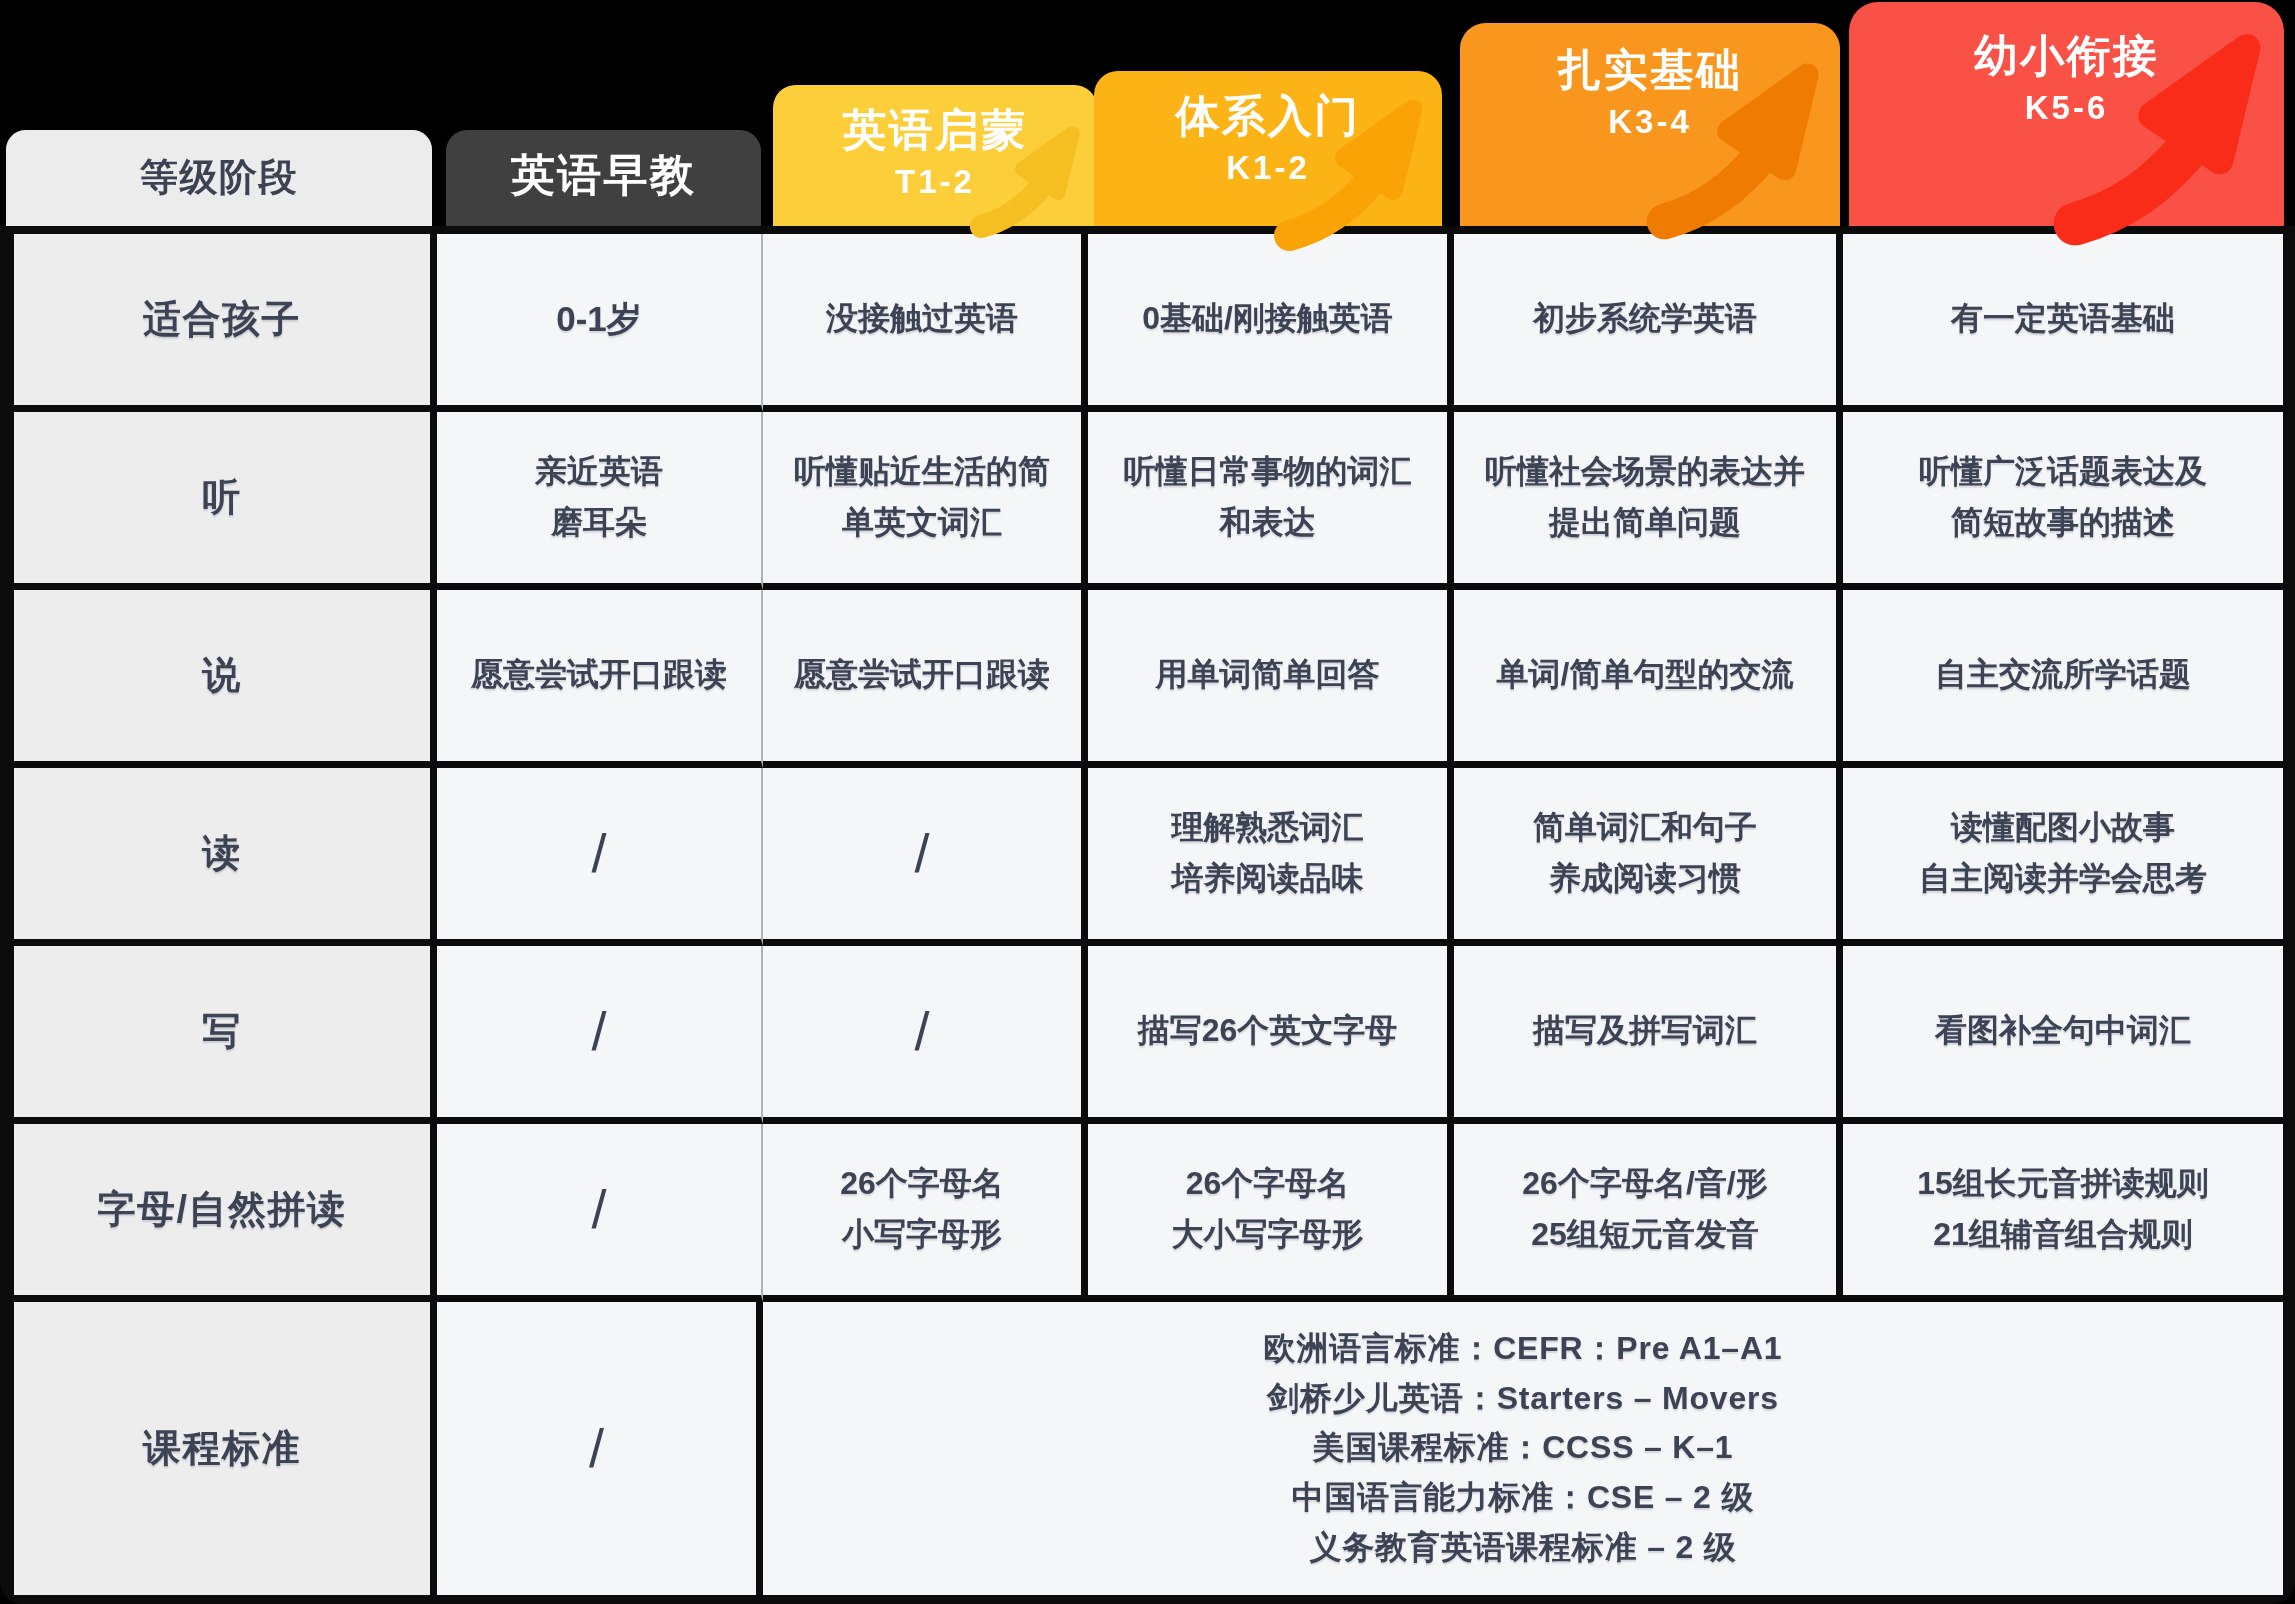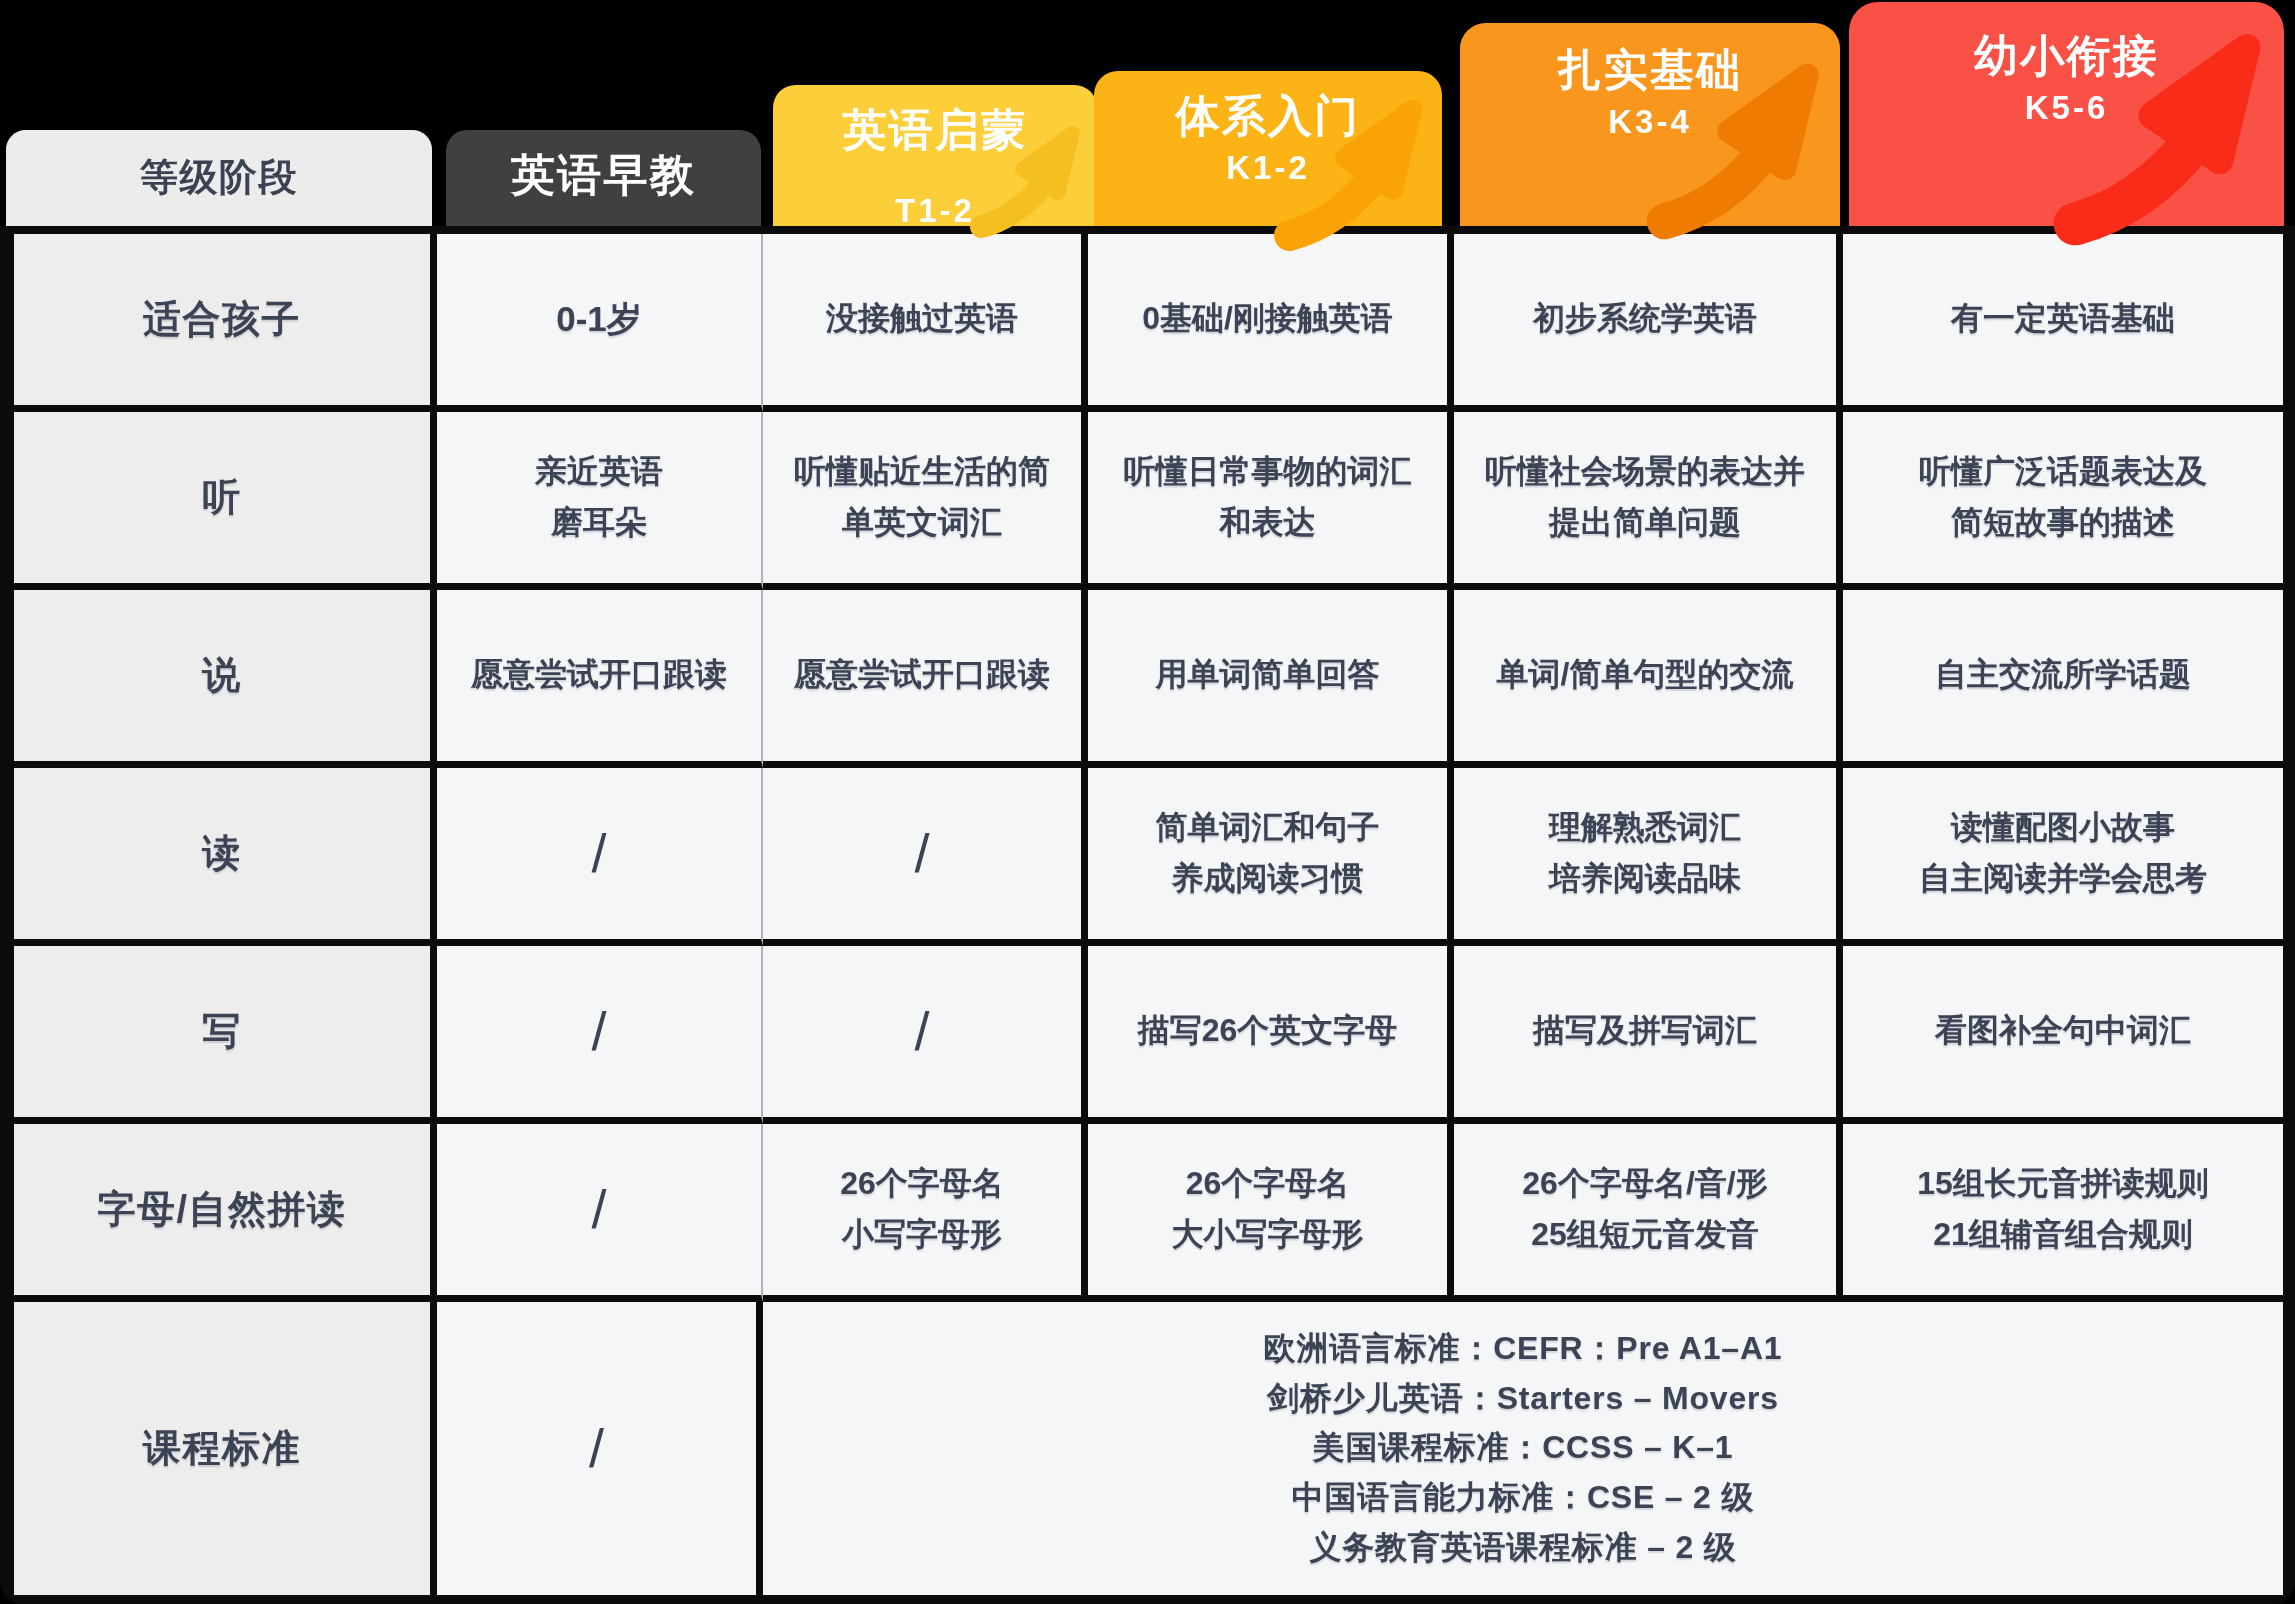--- a/index.html
+++ b/index.html
@@ -13,21 +13,21 @@
     color:#fff;font-weight:bold;overflow:hidden;
   }
   .hdr .t{position:relative;z-index:2;font-size:44px;letter-spacing:2.3px;line-height:1.15;}
   .hdr .s{position:relative;z-index:2;font-size:33px;letter-spacing:3px;margin-top:7.5px;}
   .hdr-corner{
     left:6px;top:130px;width:426px;height:96px;background:#ECECED;
     border-radius:19.6px 19.6px 0 0;justify-content:center;
   }
   .hdr-corner .t{font-size:38px;color:#3B4252;letter-spacing:1.5px;}
   .hdr-green {left:446px; top:130px;width:315px;height:96px;border-radius:21px 21px 0 0;justify-content:center;}
-  .hdr-yellow{left:773px;top:85px;width:324px;height:141px;border-radius:22.6px 22.6px 0 0;padding-top:19.6px;gap:29px;}
+  .hdr-yellow{left:773px;top:85px;width:324px;height:141px;border-radius:22.6px 22.6px 0 0;padding-top:19.6px;}
   .hdr-amber {left:1094px;top:57px; width:348px;height:169px;border-radius:24px 24px 0 0;padding-top:19.6px;}
   .hdr-orange{left:1460px;top:22.6px; width:380px;height:203px;border-radius:25.6px 25.6px 0 0;padding-top:22.6px;}
   .hdr-red   {left:1849px;top:2.3px;  width:435px;height:224px;border-radius:29px 29px 0 0;padding-top:29px;}
   .arrow{position:absolute;z-index:1;right:10.5px;bottom:4.5px;}
   .arrow-sm{width:120px;height:120px;}
   .arrow-md{width:162px;height:162px;}
   .arrow-lg{width:188px;height:188px;}
   .arrow-xl{width:226px;height:226px;}
   
   .tbl{
@@ -173,26 +173,26 @@
     <div class="cell lab">
         <span>读</span>
       </div>
     <div class="cell thin slash">
         <span>/</span>
       </div>
     <div class="cell slash">
         <span>/</span>
       </div>
     <div class="cell">
+        <span class="pre">理解熟悉词汇
+培养阅读品味</span>
+      </div>
+    <div class="cell">
         <span class="pre">简单词汇和句子
 养成阅读习惯</span>
-      </div>
-    <div class="cell">
-        <span class="pre">理解熟悉词汇
-培养阅读品味</span>
       </div>
     <div class="cell">
         <span class="pre">读懂配图小故事
 自主阅读并学会思考</span>
       </div>
 
     <div class="cell lab">
         <span>写</span>
       </div>
     <div class="cell thin slash">

